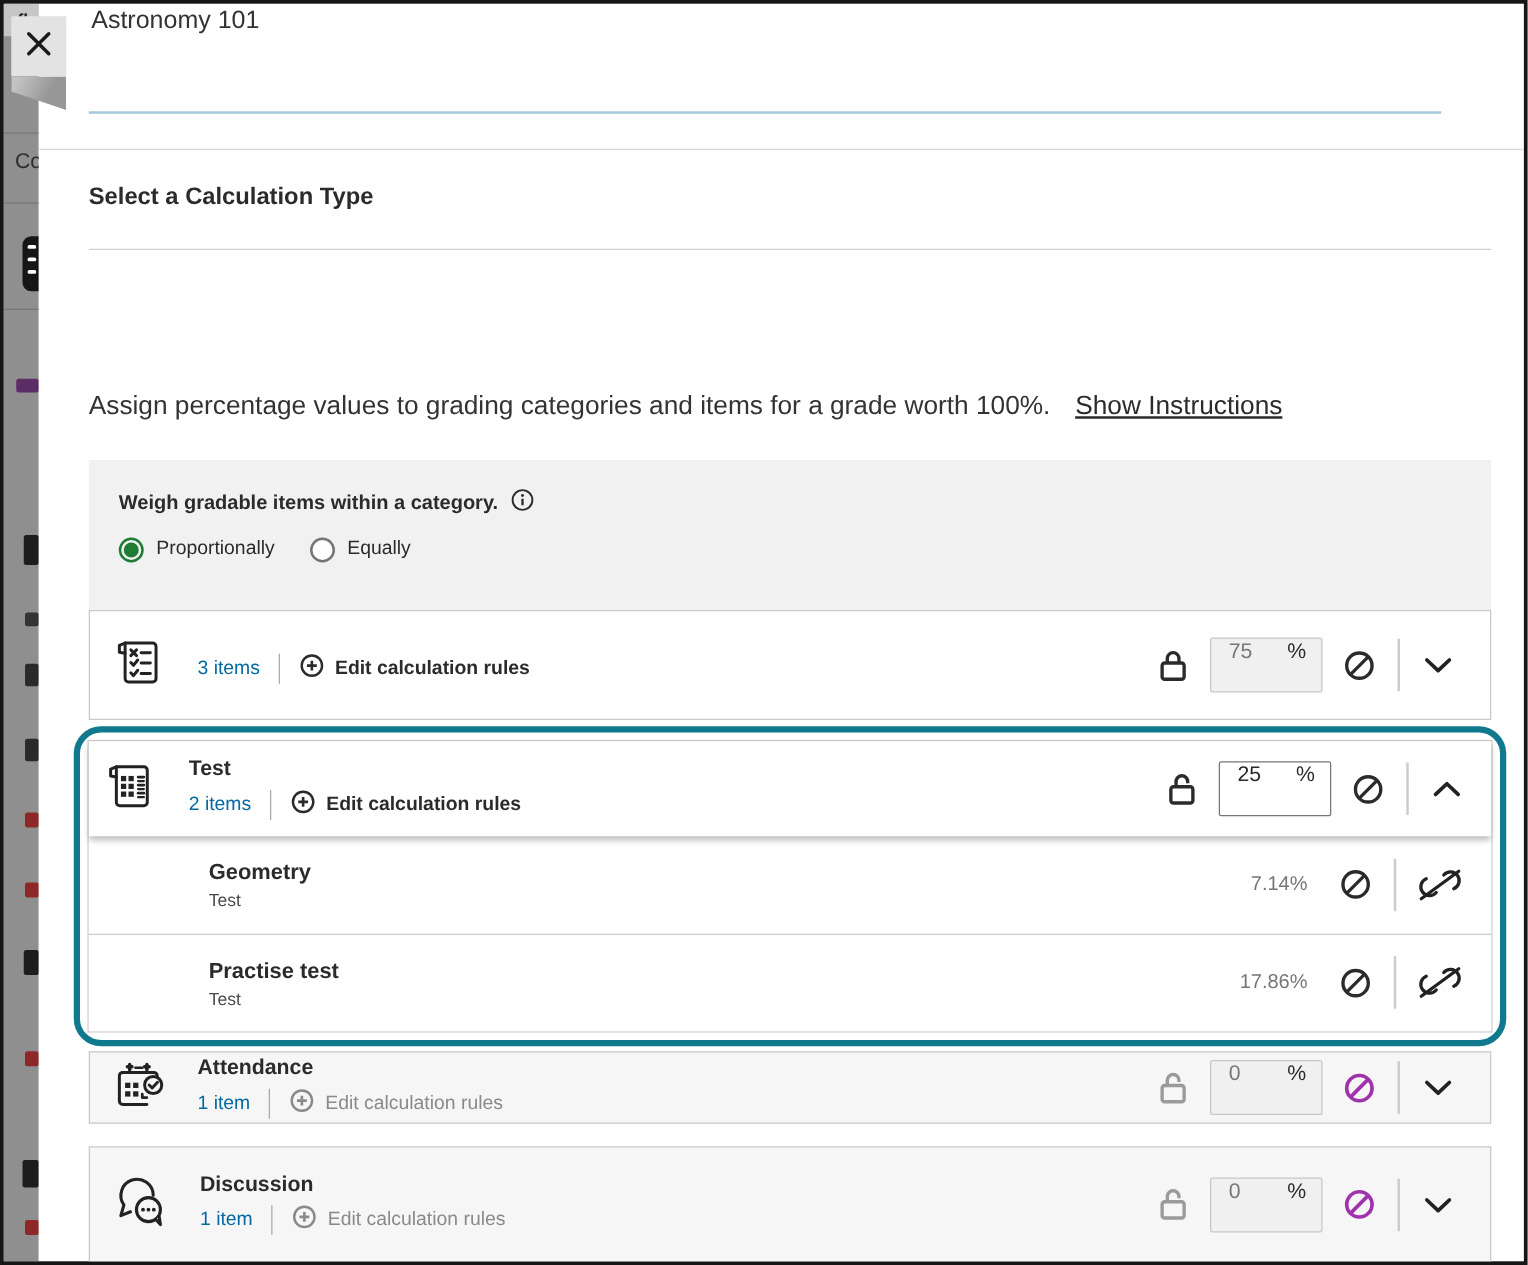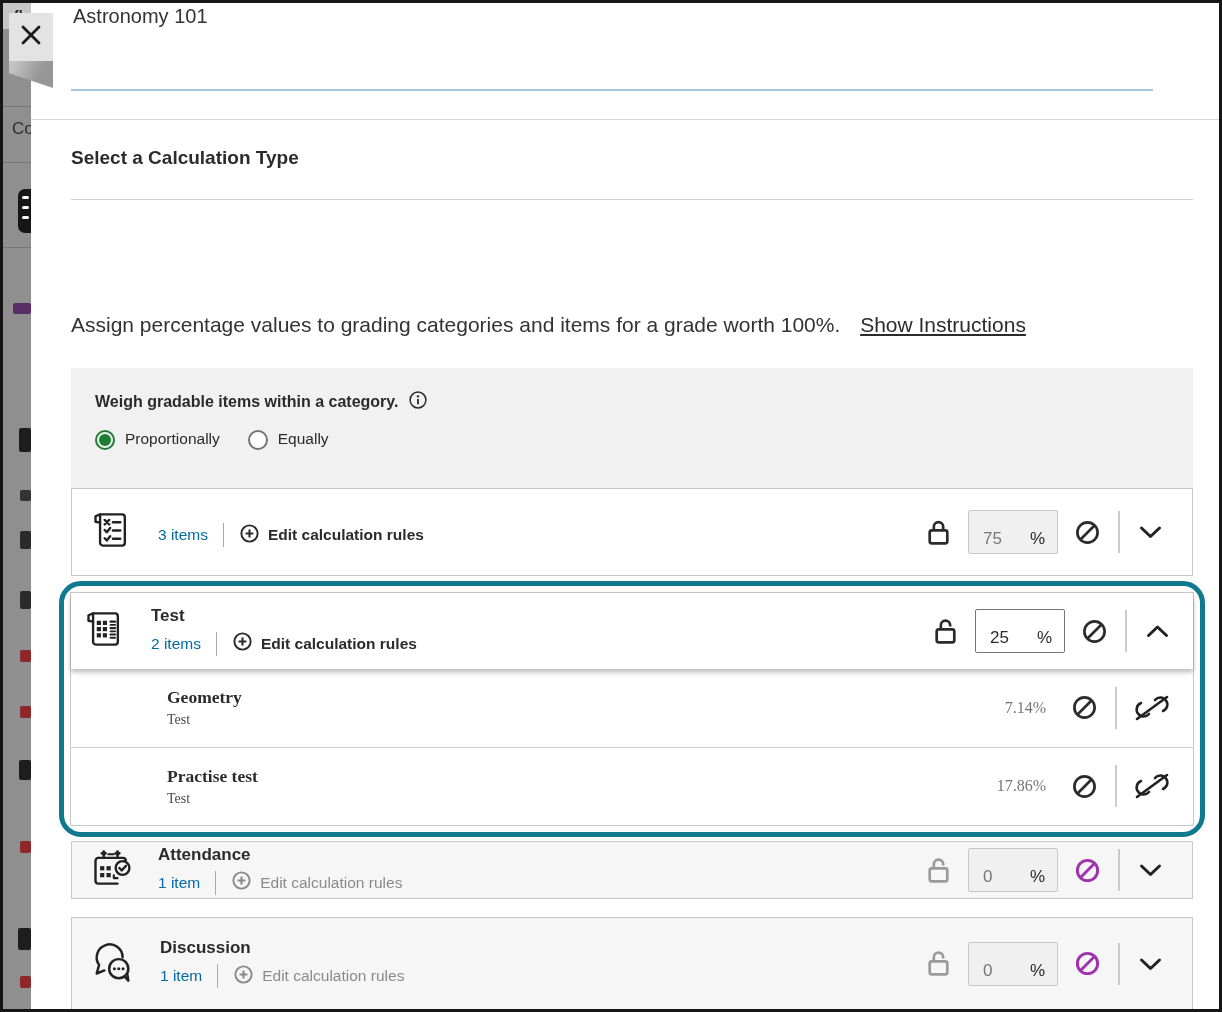--- a/index.html
+++ b/index.html
@@ -67,38 +67,38 @@
   .cat-meta { display:flex; align-items:center; margin-top:6px; font-size:15.5px; }
   .meta-count { color:#0369a1; }
   .meta-div { width:0; height:24px; border-left:1px solid #a9a9a9; margin:0 15px; }
   .edit-link { display:flex; align-items:center; cursor:pointer; }
   .edit-link svg { margin-right:8px; }
   .edit-dark { font-weight:700; color:#2b2b2b; }
   .edit-gray { font-weight:400; color:#8a8a8a; }
 
   .row-right { margin-left:auto; display:flex; align-items:center; }
   .lockbox { margin-right:17px; display:flex; }
-  .weight-input { width:90px; height:44px; display:flex; align-items:flex-end;
+  .weight-input { width:90px; height:44px; display:flex; align-items:flex-start;
                   background:#f0f0f0; border:1px solid #c7c7c7; border-radius:2px; padding:0 12px 4px 6px; }
   .weight-input input { width:44px; border:none; outline:none; background:transparent;
                         font:17px "Liberation Sans",sans-serif; color:#767676; padding-left:8px;}
   .weight-input .unit { margin-left:auto; font-size:17px; color:#2b2b2b; }
   .weight-input.active { background:#fff; border:1px solid #767676; }
   .weight-input.active input { color:#2b2b2b; }
   .nosym { margin-left:16px; display:flex; }
   .vdiv { width:2px; height:42px; background:#ccc; margin:0 13px 0 17px; }
   .chev { display:flex; cursor:pointer; width:34px; justify-content:center;}
 
   
   .hl-block { position:absolute; left:-12px; top:93px; width:1146px; height:256px;
               border:5px solid #11798e; border-radius:22px; padding:6px; background:transparent; z-index:5;}
   .hl-inner { width:100%; height:100%; border:1px solid #c9c9c9; background:#fff; display:flex; flex-direction:column; }
   .hl-head { height:76px; display:flex; align-items:center; padding:0 19px 0 12px;
              position:relative; z-index:2; background:#fff; box-shadow:0 3px 5px rgba(0,0,0,.28); }
-  .sub-row { flex:1; display:flex; align-items:center; background:#fff; padding:0 19px 0 96px;font-family:Liberation Serif, serif; }
+  .sub-row { flex:1; display:flex; align-items:center; background:#fff; padding:0 19px 0 96px; }
   .sub-row + .sub-row { border-top:1px solid #ccc; }
   .sub-name { font-size:17.5px; font-weight:600; line-height:1.15;}
   .sub-type { font-size:14px; color:#4a4a4a; margin-top:5px; }
   .sub-right { margin-left:auto; display:flex; align-items:center; }
   .sub-pct { font-size:16px; color:#767676; min-width:62px; text-align:right; margin-right:25px; }
   .unlink-box { display:flex; width:44px; justify-content:center; cursor:pointer;}
 </style>
 </head>
 <body>
 

